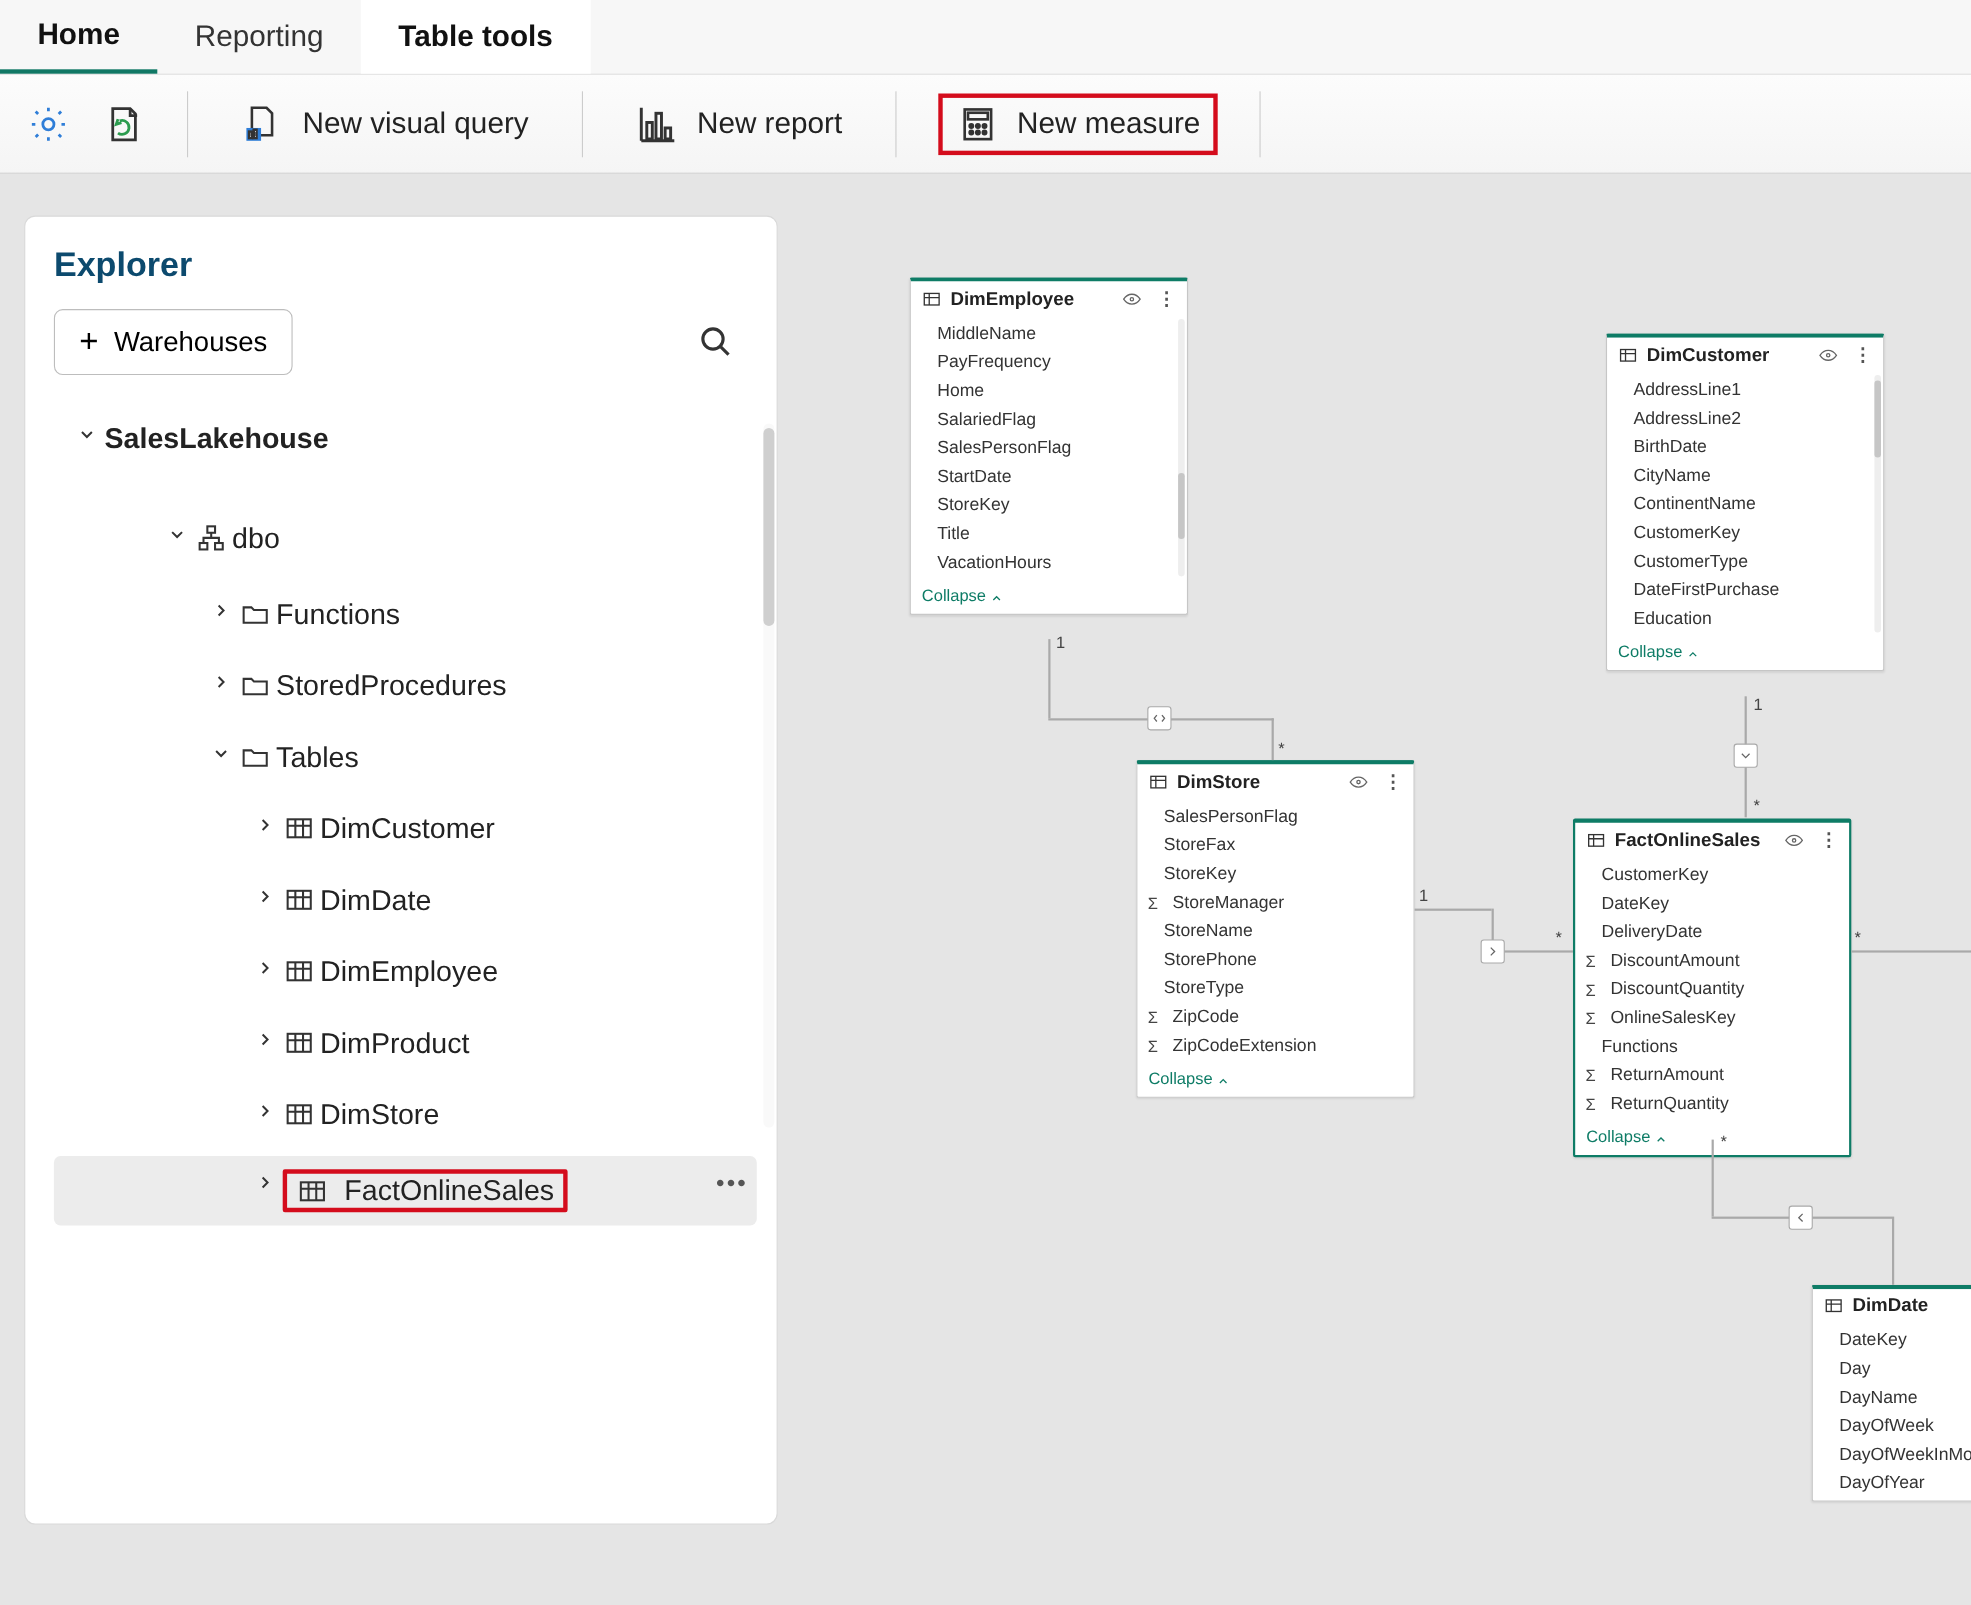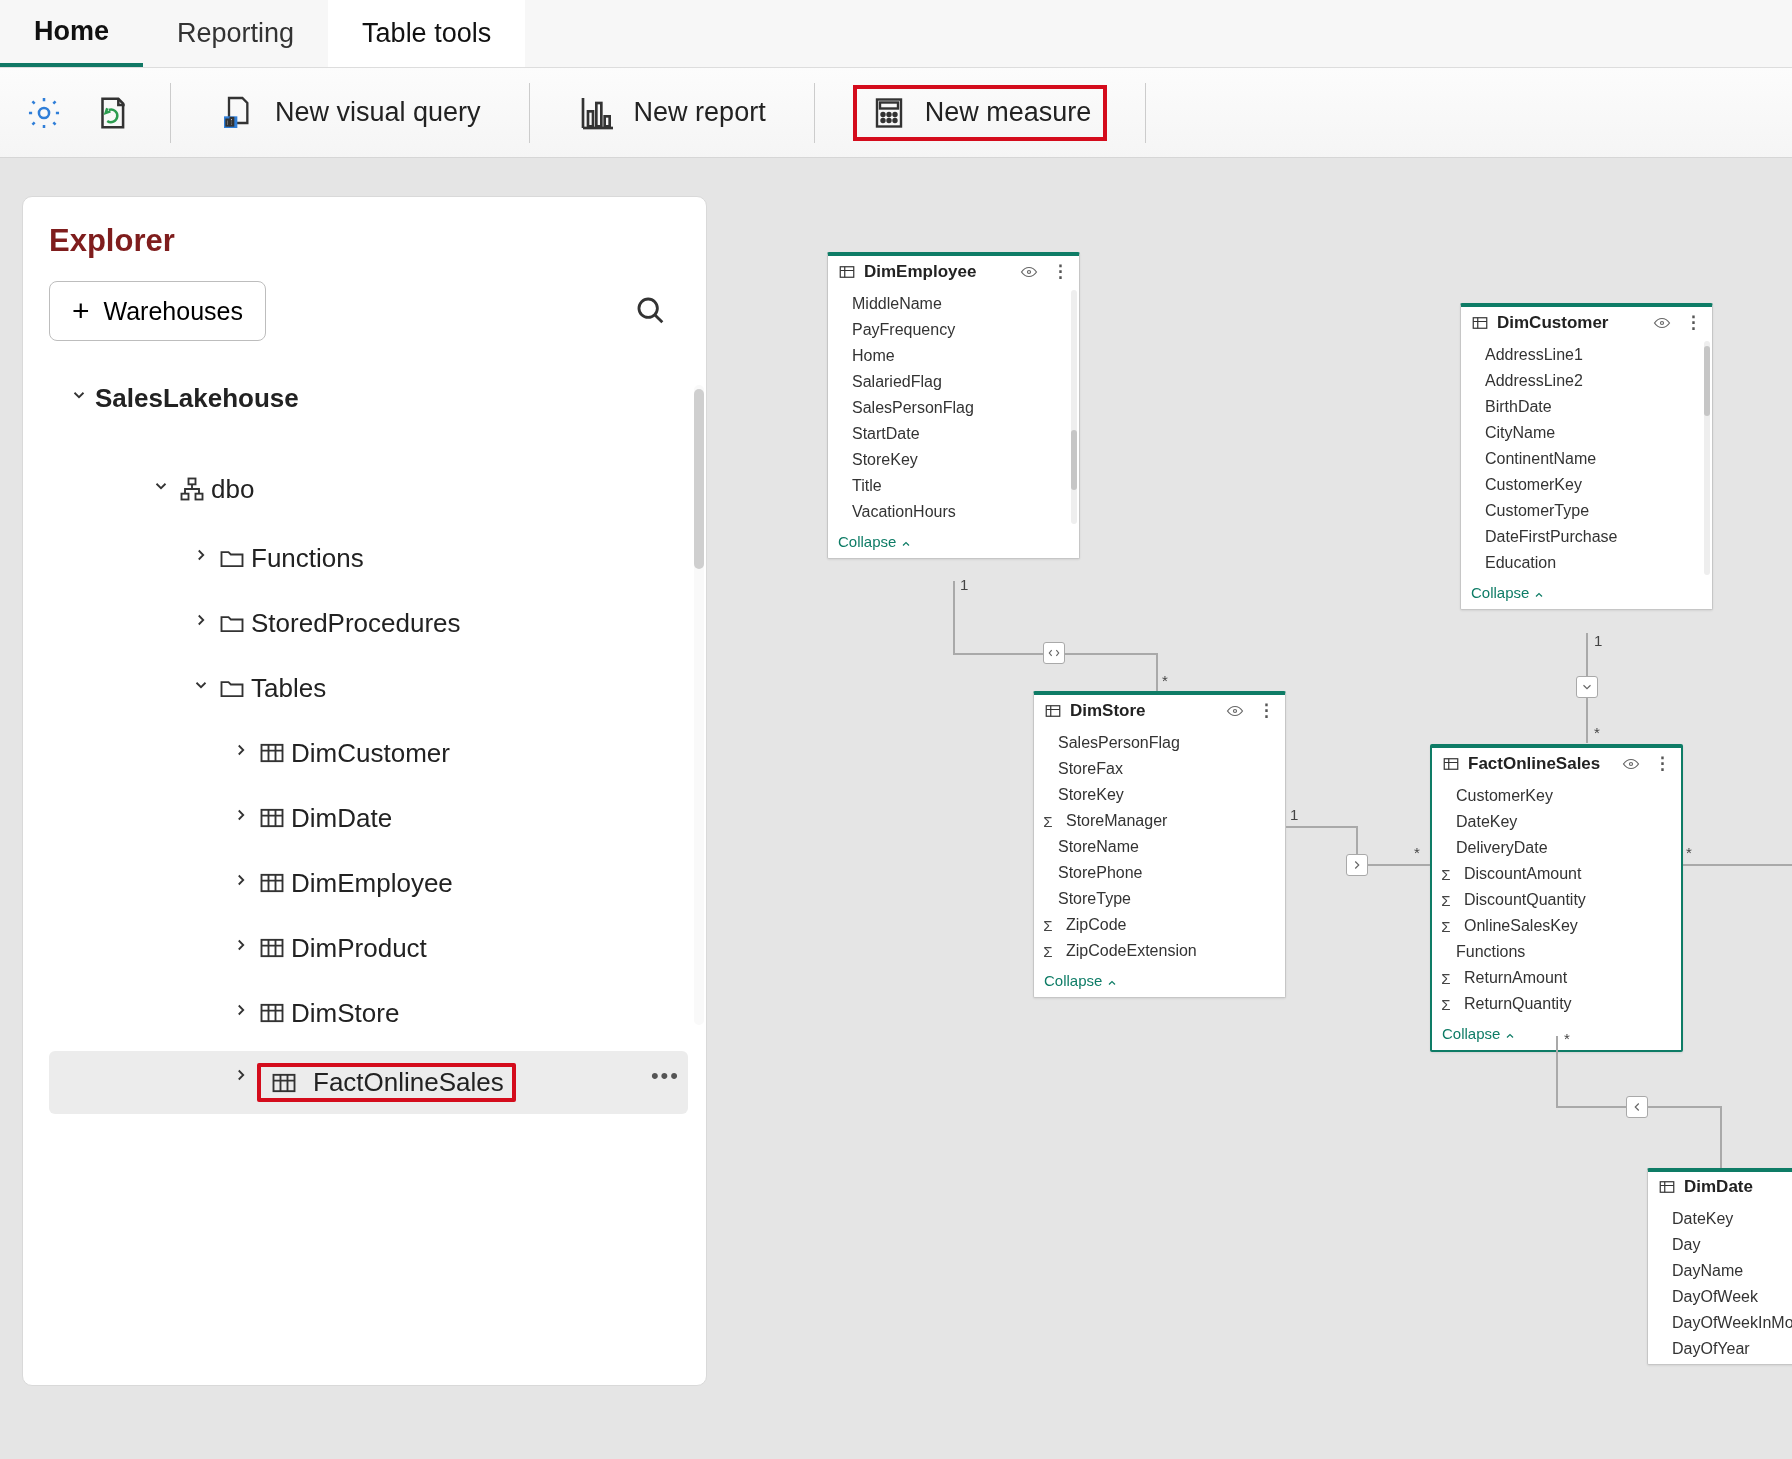--- a/index.html
+++ b/index.html
@@ -2,35 +2,35 @@
 <html><head>
 <meta charset="utf-8">
 <style>
 * { box-sizing: border-box; margin: 0; padding: 0; font-family: "Segoe UI", Arial, sans-serif; }
 body { background: #e5e5e5; width: 1792px; height: 1459px; overflow: hidden; position: relative; }
 
 
 .tabs { display: flex; background: #f7f7f7; height: 68px; border-bottom: 1px solid #ddd; }
 .tab { padding: 0 34px; display:flex; align-items:center; font-size: 27px; color:#333; cursor:pointer; }
 .tab.home { border-bottom: 4px solid #117865; font-weight:600; color:#111; }
-.tab.table-tools { background:#fff; font-weight:400; color:#111; }
+.tab.table-tools { background:#fff; font-weight:700; color:#111; }
 
 
 .toolbar { height: 90px; background: linear-gradient(#fcfcfc,#f5f5f5); border-bottom:1px solid #d6d6d6; display:flex; align-items:center; padding: 0 24px; gap:28px; }
 .toolbar .divider { width:1px; height:60px; background:#ccc; margin:0 10px; }
 .toolbar .btn { display:flex; align-items:center; gap:16px; font-size:27px; color:#222; cursor:pointer; padding:6px 10px; }
 .toolbar .btn.highlighted { border:4px solid #d40c1c; padding:4px 12px; }
 .toolbar .ico { width:40px; height:40px; display:flex; align-items:center; justify-content:center; }
 
 
 .workspace { position:relative; height: calc(100% - 158px); }
 
 
 .explorer { position:absolute; left:22px; top:38px; width:685px; height:1190px; background:#fff; border:1px solid #d9d9d9; border-radius:10px; padding:26px 0 0 0; }
-.explorer h2 { font-size:31px; font-weight:700; color:#7f1d1d; padding:0 26px 22px 26px; }
+.explorer h2 { font-size:31px; font-weight:700; color:#0c4a6e; padding:0 26px 22px 26px; }
 .wh-row { display:flex; align-items:center; padding:0 26px; gap:20px; }
 .wh-btn { border:1px solid #bdbdbd; border-radius:8px; background:#fff; display:flex; align-items:center; gap:14px; font-size:25px; padding:12px 22px; cursor:pointer; }
 .wh-btn .plus { font-size:30px; font-weight:400; }
 .search-ico { margin-left:auto; margin-right:12px; cursor:pointer; }
 
 .tree { padding:30px 18px 0 26px; font-size:26px; color:#222; overflow-y:auto; height:1010px; }
 .tree-scroll { position:absolute; right:2px; top:188px; width:10px; height:640px; background:#f9f9f9; border-radius:6px; }
 .tree-scroll .thumb { position:absolute; top:4px; width:10px; height:180px; background:#cfcfcf; border-radius:6px; }
 
 .tree-row { display:flex; align-items:flex-start; gap:4px; padding:12px 8px; cursor:pointer; border-radius:6px; }

